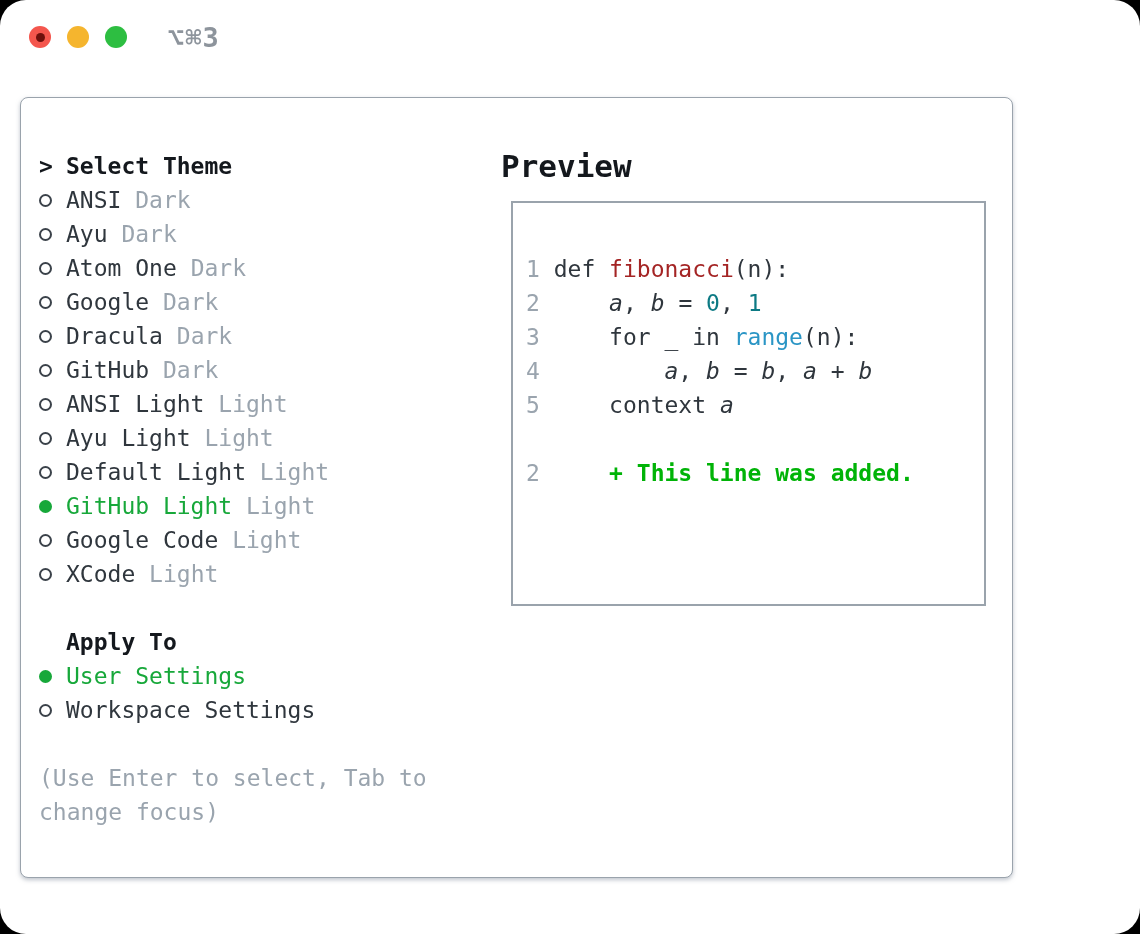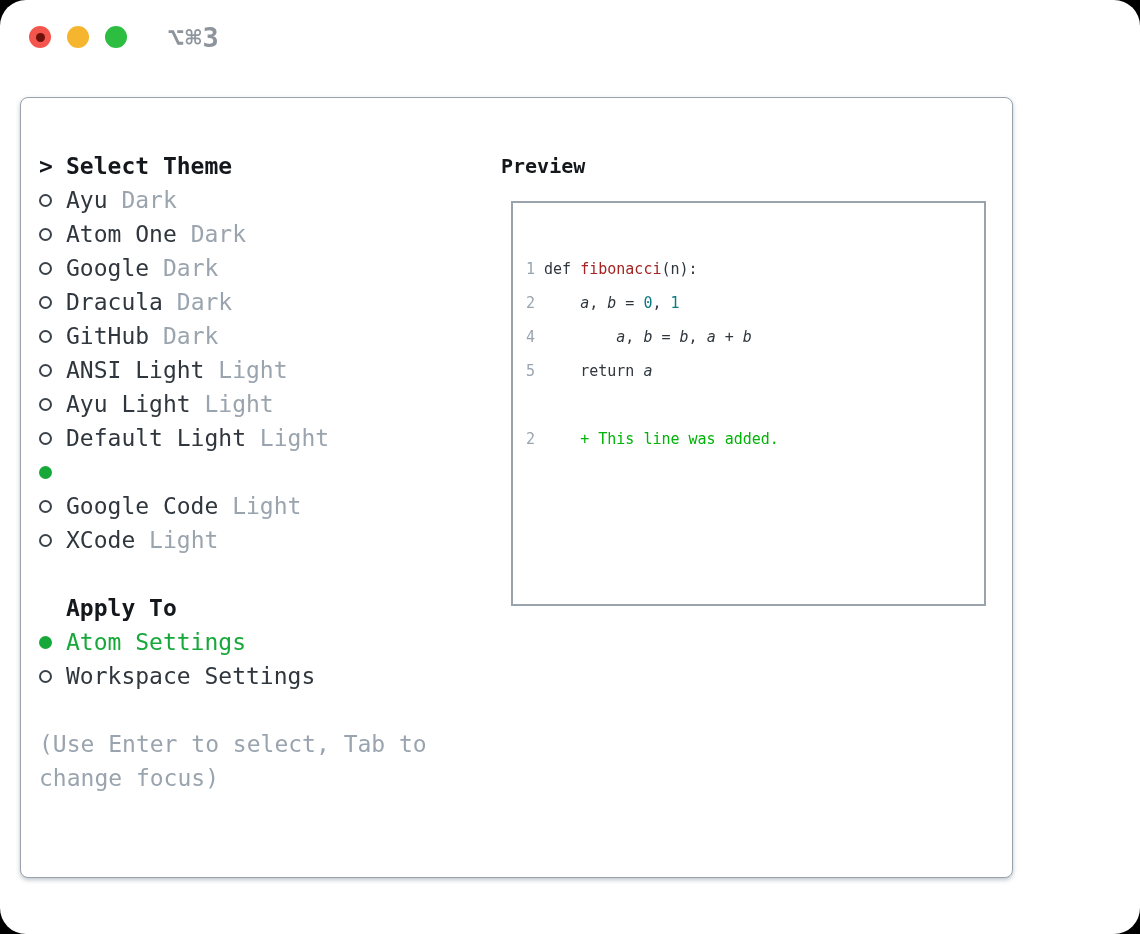--- a/index.html
+++ b/index.html
@@ -57,37 +57,37 @@
   .lbl .sf { color: var(--muted, #9aa4ae); }
   .theme-row.selected .nm { color: var(--green_selected, #17a83a); }
   .apply-row.selected .nm { color: var(--green_selected, #17a83a); }
   .row.apply-header { color: #14181d; font-weight: 600; }
   .row.blank { }
   .hint-line { height: 34px; line-height: 34px; color: var(--muted, #9aa4ae); white-space: pre; }
 
   
   .preview-title {
     position: absolute; left: 480px; top: 51px; height: 34px; line-height: 34px;
-    font-size: 20px; font-weight: bold; color: #14181d;
+    font-size: 31px; font-weight: bold; color: #14181d;
   }
   .preview-box {
     position: absolute; left: 490px; top: 103px; width: 475px; height: 405px;
     border: 2px solid var(--border, #9aa3ac); background: #fff;
     padding: 49px 10px 0 13px; overflow: hidden;
   }
-  .code-line { height: 34px; line-height: 34px; font-size: 15px; white-space: pre; color: var(--ink, #2f363d); }
+  .code-line { height: 34px; line-height: 34px; font-size: 23px; white-space: pre; color: var(--ink, #2f363d); }
   .seg-ln  { color: var(--muted, #9aa4ae); }
   .seg-pl  { color: var(--ink, #2f363d); }
   .seg-fn  { color: var(--red_function, #a42424); }
   .seg-num { color: var(--teal_number, #0d7a84); }
   .seg-bi  { color: var(--blue_builtin, #2a95c5); }
   .seg-var { color: var(--ink, #2f363d); font-style: italic; }
   .seg-ctx { color: var(--muted, #9aa4ae); }
   .seg-del { color: var(--red_deleted, #c23a2b); }
-  .seg-add { color: var(--green_added, #00b307); }
+  .seg-add { color: var(--green_added, #00b307); font-weight: bold; }
 </style>
 </head>
 <body>
 
 <div class="window">
 
   <div class="titlebar">
     <span class="light red">
       <span class="inner-dot"></span>
     </span>
@@ -98,58 +98,60 @@
 
   <div class="panel">
 
     <div class="left-col">
       <div class="row header-row">
         <span class="marker">&gt;</span>
         <span class="lbl">Select Theme</span>
       </div>
 
       <div>
+          <div class="row theme-row"><span class="marker"><span class="dot"></span></span><span class="lbl"><span class="nm">ANSI</span><span class="sf"> Dark</span></span></div>
           <div class="row theme-row"><span class="marker"><span class="dot"></span></span><span class="lbl"><span class="nm">Ayu</span><span class="sf"> Dark</span></span></div>
           <div class="row theme-row"><span class="marker"><span class="dot"></span></span><span class="lbl"><span class="nm">Atom One</span><span class="sf"> Dark</span></span></div>
           <div class="row theme-row"><span class="marker"><span class="dot"></span></span><span class="lbl"><span class="nm">Google</span><span class="sf"> Dark</span></span></div>
           <div class="row theme-row"><span class="marker"><span class="dot"></span></span><span class="lbl"><span class="nm">Dracula</span><span class="sf"> Dark</span></span></div>
           <div class="row theme-row"><span class="marker"><span class="dot"></span></span><span class="lbl"><span class="nm">GitHub</span><span class="sf"> Dark</span></span></div>
           <div class="row theme-row"><span class="marker"><span class="dot"></span></span><span class="lbl"><span class="nm">ANSI Light</span><span class="sf"> Light</span></span></div>
           <div class="row theme-row"><span class="marker"><span class="dot"></span></span><span class="lbl"><span class="nm">Ayu Light</span><span class="sf"> Light</span></span></div>
           <div class="row theme-row"><span class="marker"><span class="dot"></span></span><span class="lbl"><span class="nm">Default Light</span><span class="sf"> Light</span></span></div>
-          <div class="row theme-row selected"><span class="marker"><span class="dot filled"></span></span></div>
+          <div class="row theme-row selected"><span class="marker"><span class="dot filled"></span></span><span class="lbl"><span class="nm">GitHub Light</span><span class="sf"> Light</span></span></div>
           <div class="row theme-row"><span class="marker"><span class="dot"></span></span><span class="lbl"><span class="nm">Google Code</span><span class="sf"> Light</span></span></div>
           <div class="row theme-row"><span class="marker"><span class="dot"></span></span><span class="lbl"><span class="nm">XCode</span><span class="sf"> Light</span></span></div>
         </div>
 
       <div class="row blank"></div>
 
       <div class="row apply-header">
         <span class="marker"></span>
         <span class="lbl">Apply To</span>
       </div>
 
       <div>
-          <div class="row apply-row selected"><span class="marker"><span class="dot filled"></span></span><span class="lbl"><span class="nm">Atom Settings</span></span></div>
+          <div class="row apply-row selected"><span class="marker"><span class="dot filled"></span></span><span class="lbl"><span class="nm">User Settings</span></span></div>
           <div class="row apply-row"><span class="marker"><span class="dot"></span></span><span class="lbl"><span class="nm">Workspace Settings</span></span></div>
         </div>
 
       <div class="row blank"></div>
 
       <div class="hint-line">(Use Enter to select, Tab to</div>
       <div class="hint-line">change focus)</div>
     </div>
 
     <div class="preview-title">Preview</div>
 
     <div class="preview-box">
       <div>
           <div class="code-line"><span class="seg-ln">1</span><span class="seg-pl"> def </span><span class="seg-fn">fibonacci</span><span class="seg-pl">(n):</span></div>
           <div class="code-line"><span class="seg-ln">2</span><span class="seg-pl">     </span><span class="seg-var">a</span><span class="seg-pl">, </span><span class="seg-var">b</span><span class="seg-pl"> = </span><span class="seg-num">0</span><span class="seg-pl">, </span><span class="seg-num">1</span></div>
+          <div class="code-line"><span class="seg-ln">3</span><span class="seg-pl">     for _ in </span><span class="seg-bi">range</span><span class="seg-pl">(n):</span></div>
           <div class="code-line"><span class="seg-ln">4</span><span class="seg-pl">         </span><span class="seg-var">a</span><span class="seg-pl">, </span><span class="seg-var">b</span><span class="seg-pl"> = </span><span class="seg-var">b</span><span class="seg-pl">, </span><span class="seg-var">a</span><span class="seg-pl"> + </span><span class="seg-var">b</span></div>
-          <div class="code-line"><span class="seg-ln">5</span><span class="seg-pl">     return </span><span class="seg-var">a</span></div>
+          <div class="code-line"><span class="seg-ln">5</span><span class="seg-pl">     context </span><span class="seg-var">a</span></div>
           <div class="code-line">&nbsp;</div>
           <div class="code-line"><span class="seg-ln">2</span><span class="seg-add">     + This line was added.</span></div>
         </div>
     </div>
 
   </div>
 </div>
 
 </body></html>

